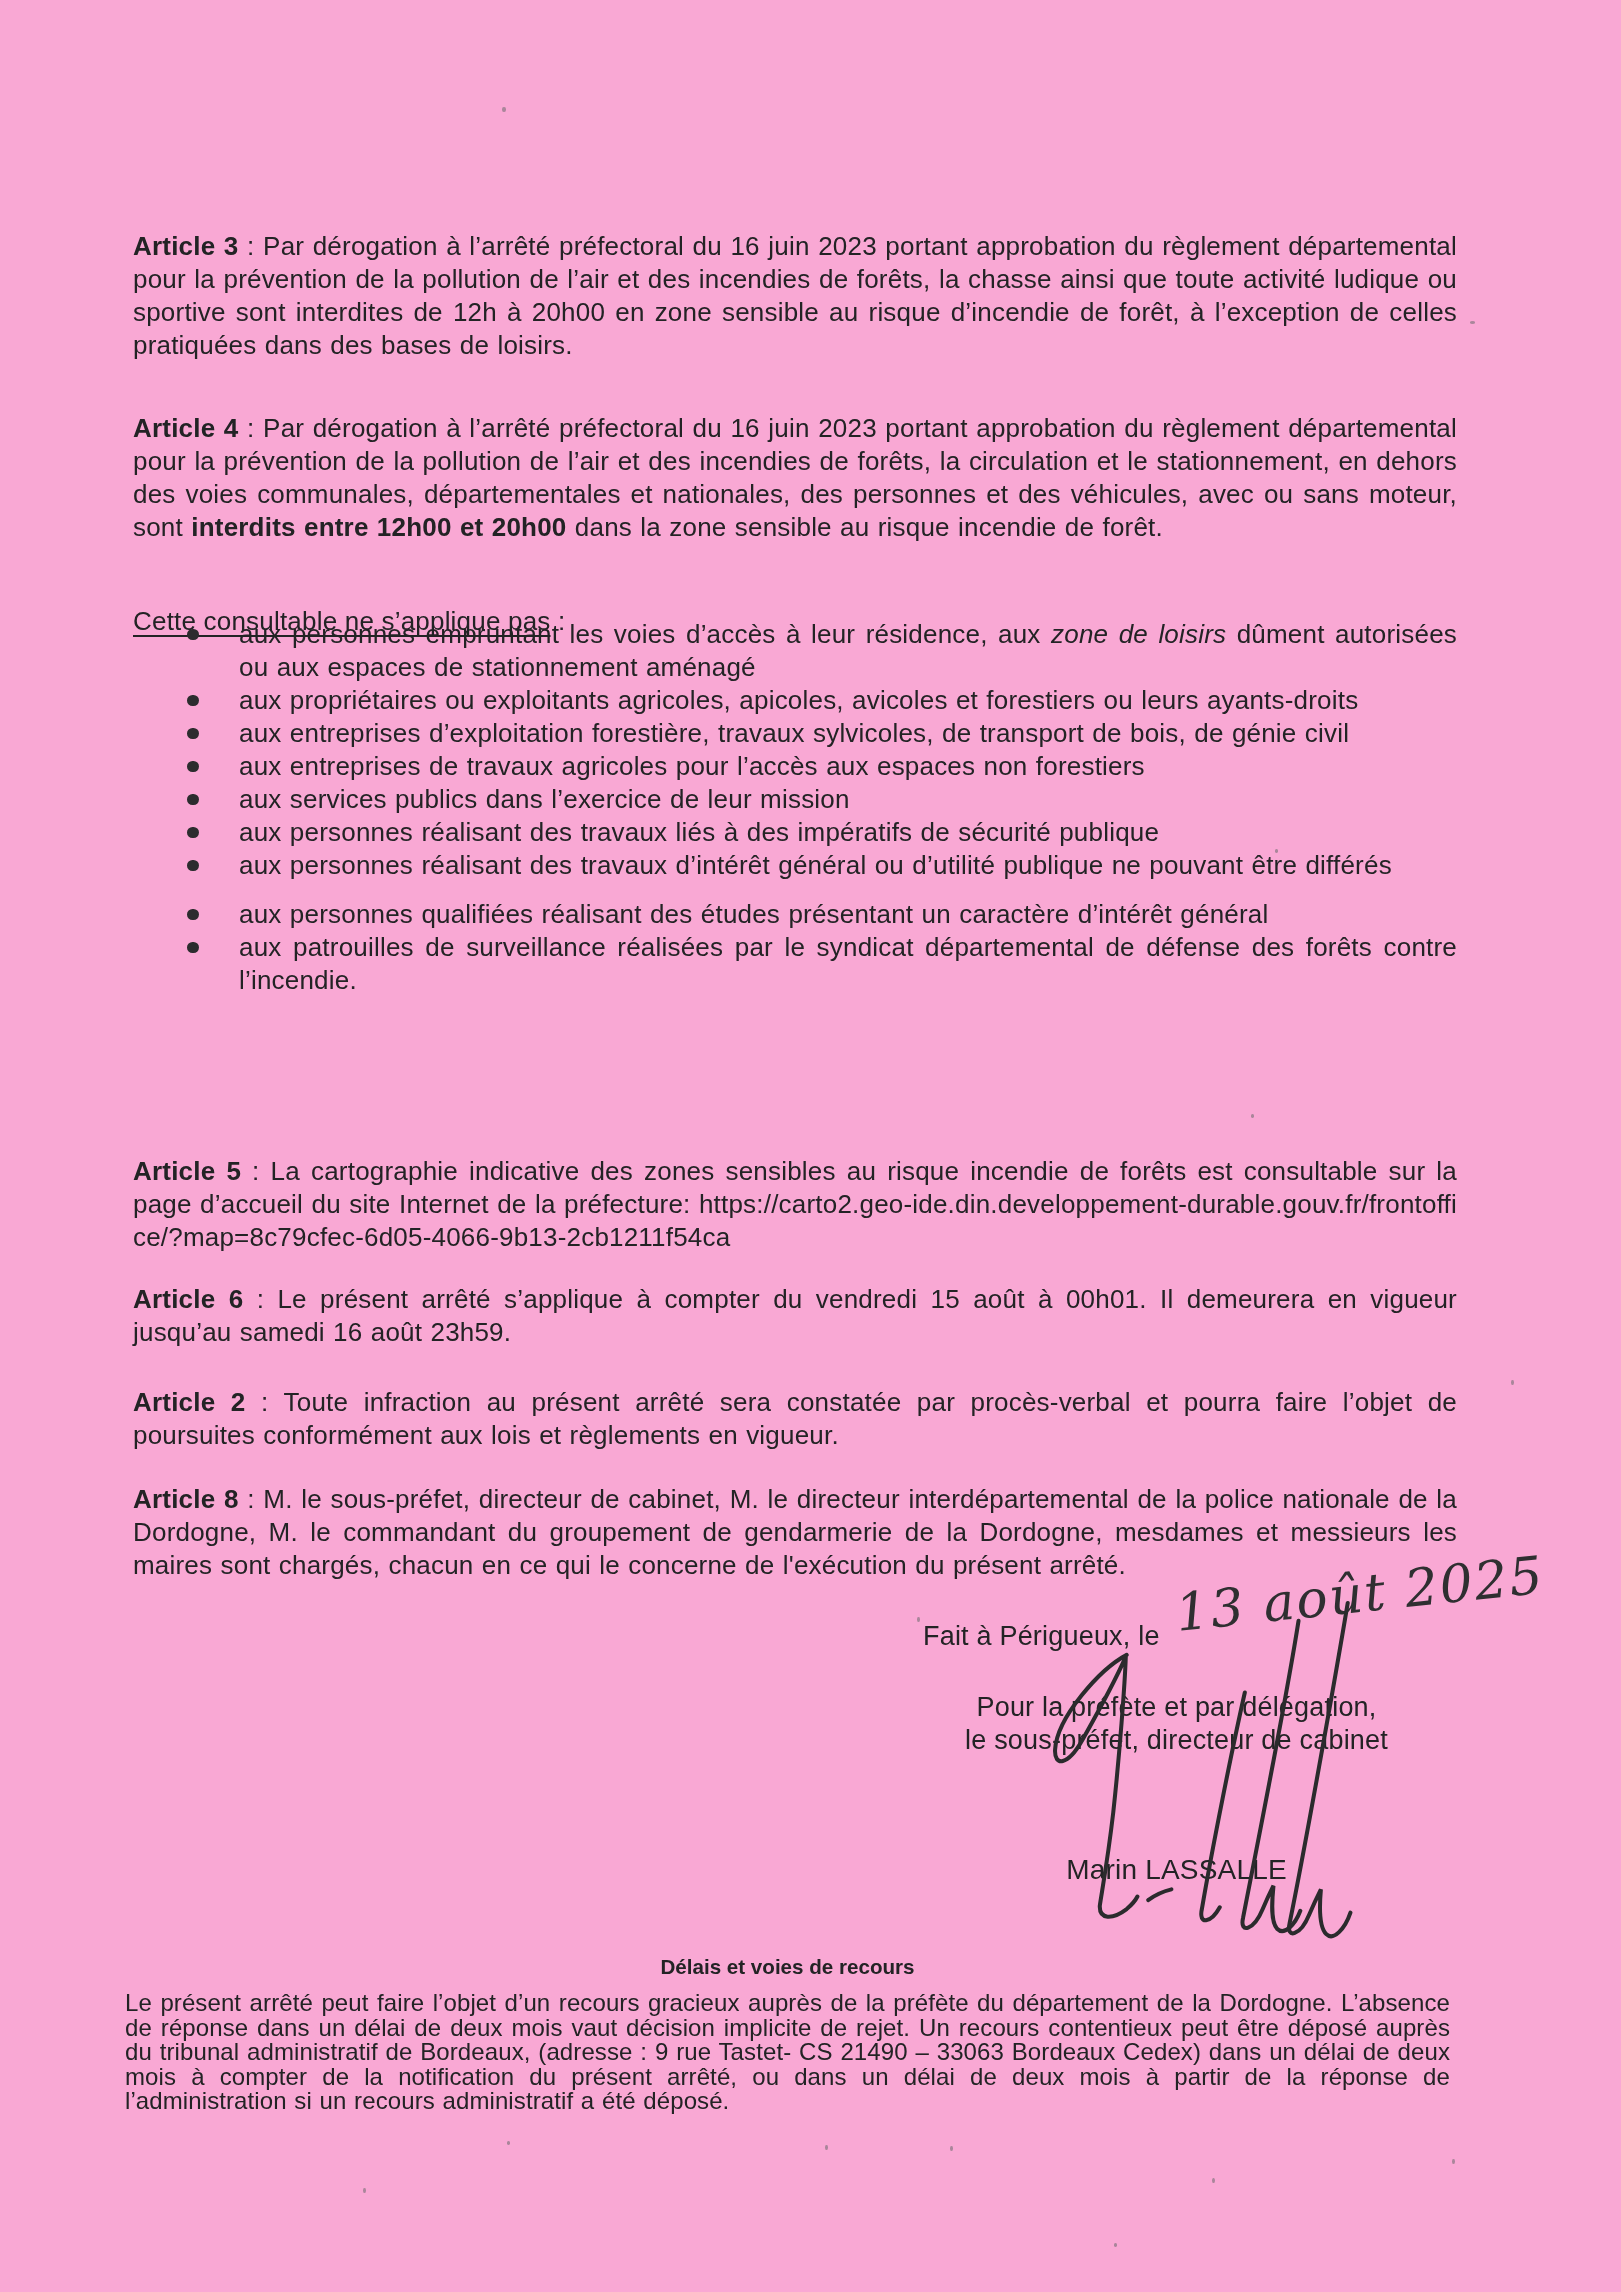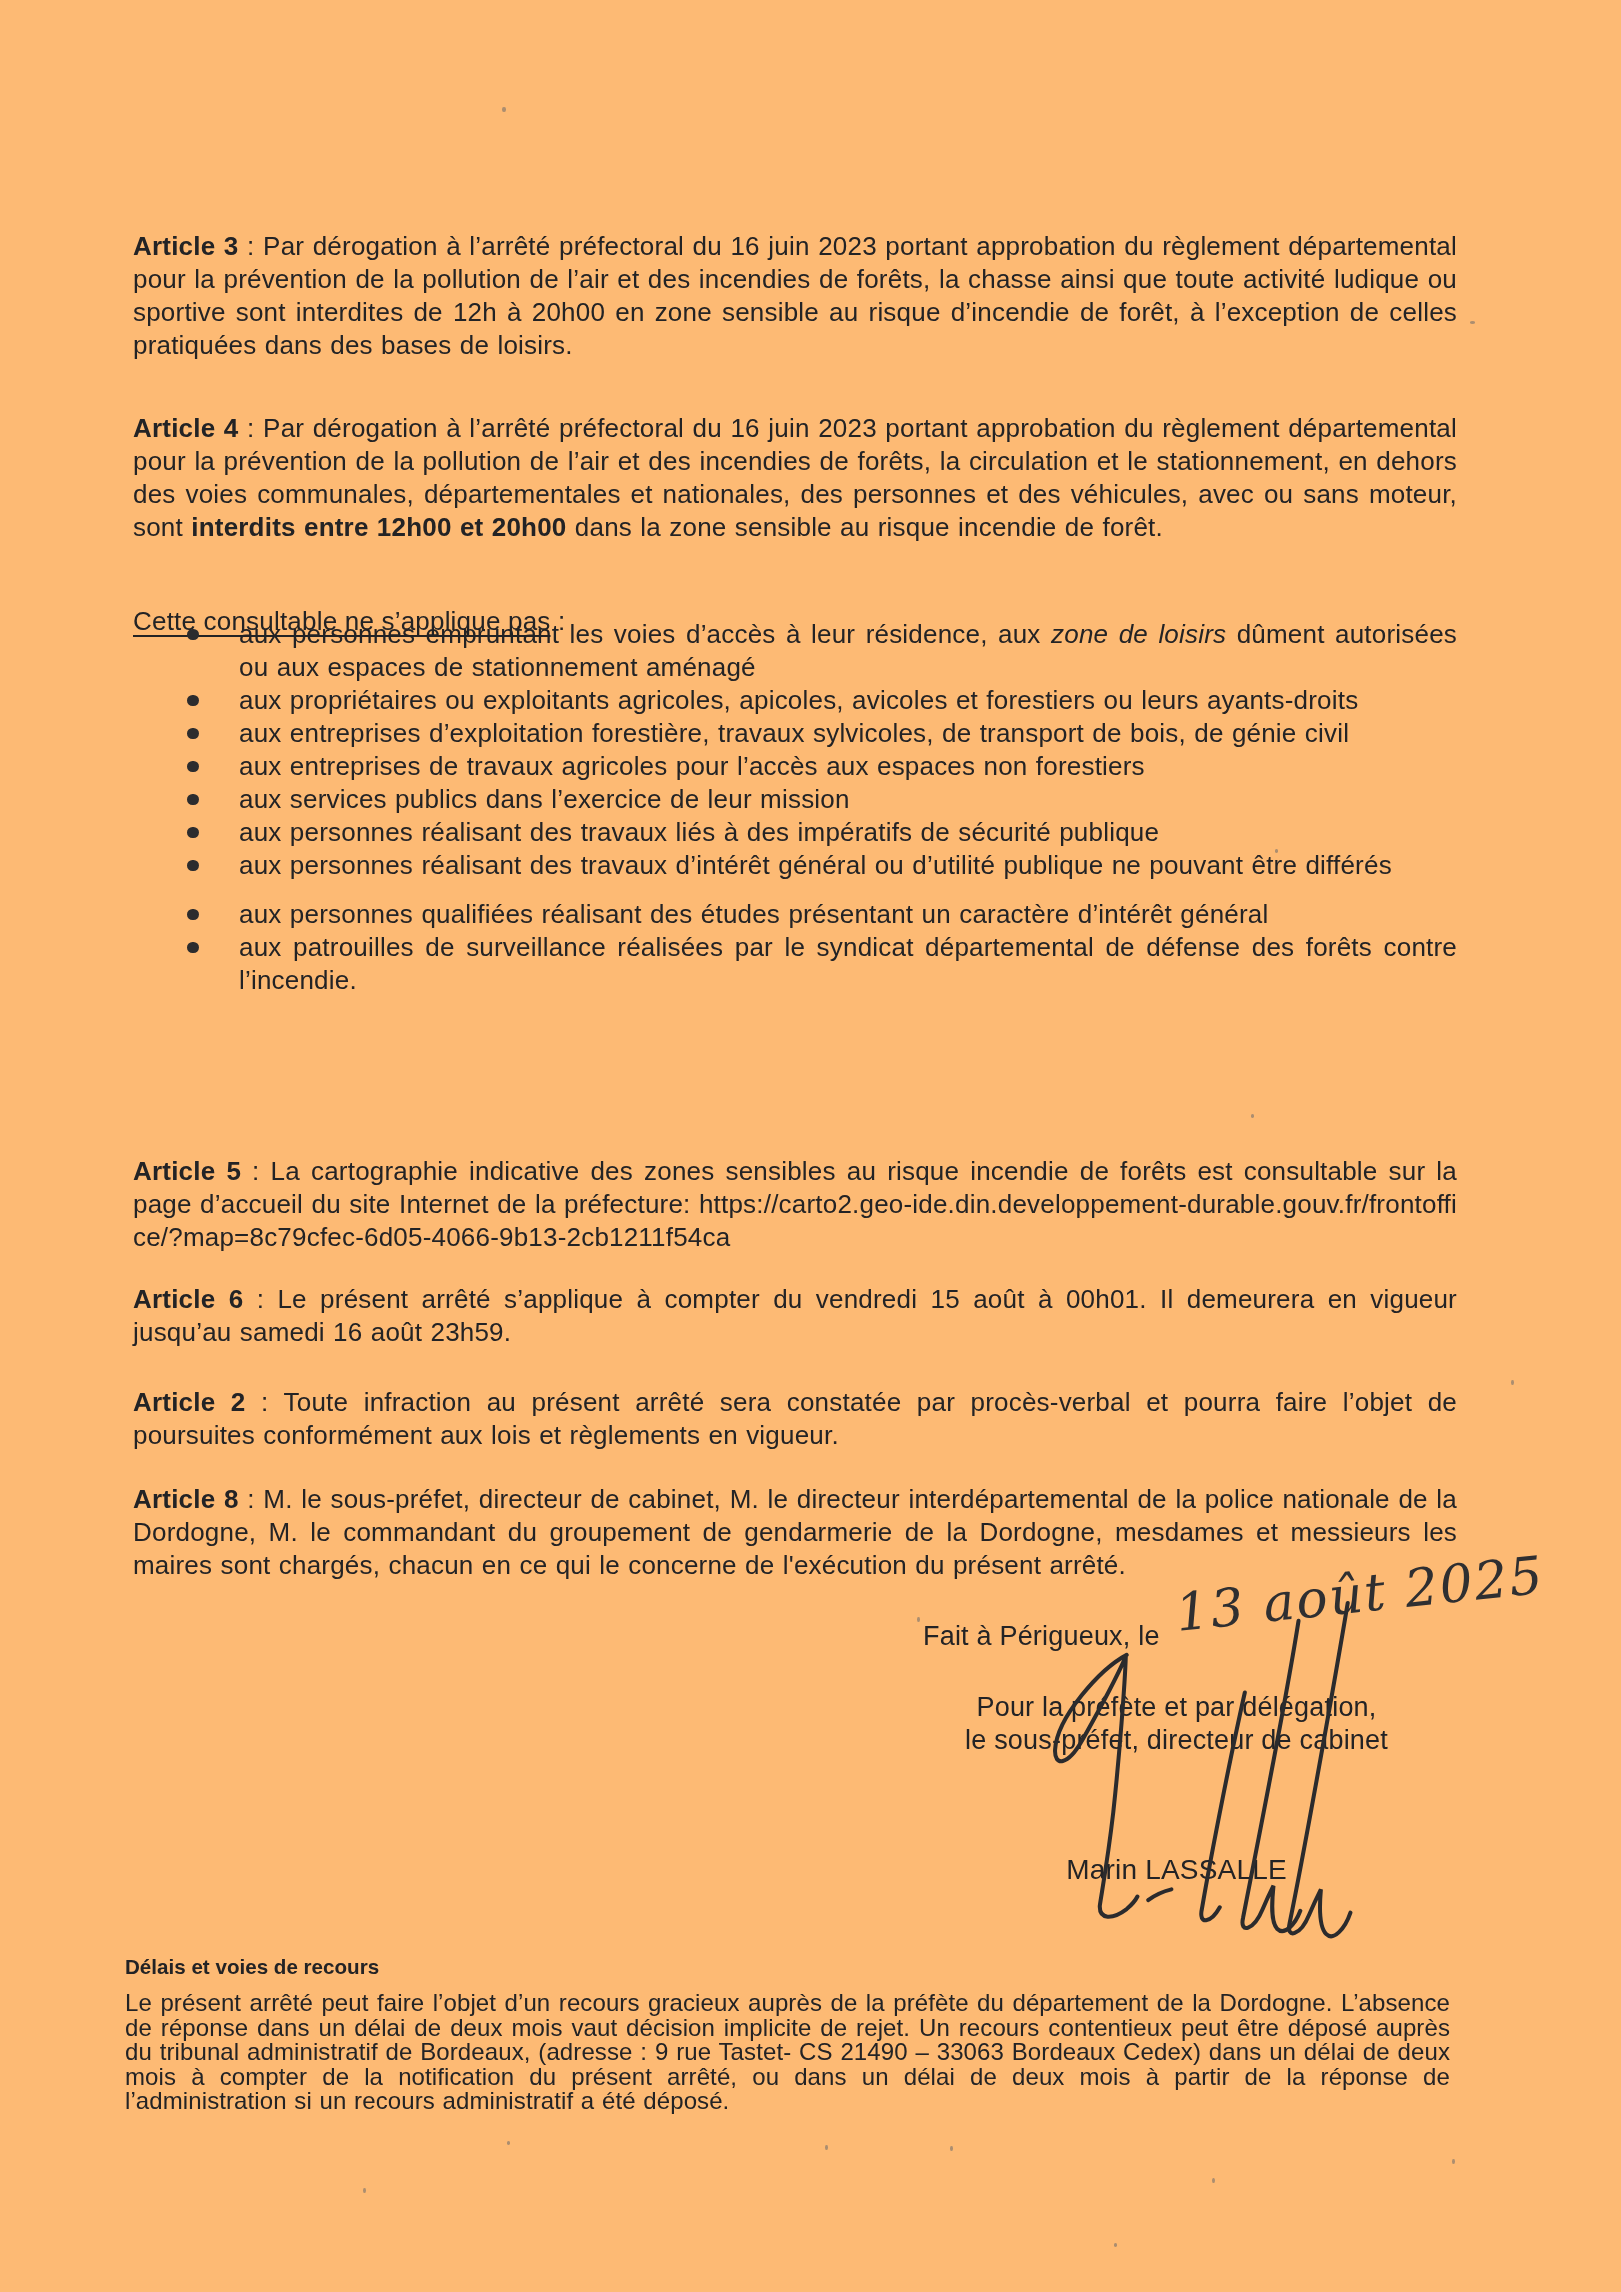--- a/index.html
+++ b/index.html
@@ -1,18 +1,18 @@
 <!DOCTYPE html>
 <html lang="fr" style="font-size:14.3px"><head>
 <meta charset="utf-8">
 <style>
   html,body{margin:0;padding:0;background:#ffffff;}
   body{width:1621px;height:2293px;position:relative;overflow:hidden;
        font-family:"Liberation Sans",sans-serif;}
-  .page{position:absolute;left:0;top:0;width:1621px;height:2293px;background:#fdba74;}
+  .page{position:absolute;left:0;top:0;width:1621px;height:2293px;background:#f9a8d4;}
 
   .body-text{
     position:absolute;
     left:133px;width:1324px;
     font-size:26px;line-height:33px;
     color:#232325;
     text-align:justify;
     letter-spacing:0.2px;
     word-spacing:0.9px;
   }
@@ -63,21 +63,21 @@
     font-size:27px;color:#232325;letter-spacing:0.2px;white-space:nowrap;
   }
   .delegation-1{top:1692px;}
   .delegation-2{top:1725px;}
   .signatory{top:1854px;font-size:28px;}
   .signature-svg{position:absolute;left:1021px;top:1594px;width:385px;height:358px;}
 
   
   .recourse-heading{
     position:absolute;left:125px;top:1955px;width:1325px;
-    font-size:20.6px;font-weight:700;color:#232325;
+    font-size:20.6px;font-weight:700;color:#232325;text-align:center;
   }
   .recourse-body{
     position:absolute;left:125px;top:1991px;width:1325px;
     font-size:24px;line-height:24.6px;color:#232325;
     text-align:justify;letter-spacing:0.1px;word-spacing:0.9px;
   }
 
   
   .speck{position:absolute;background:#6a6a6c;border-radius:50%;opacity:.55;}
 </style>

